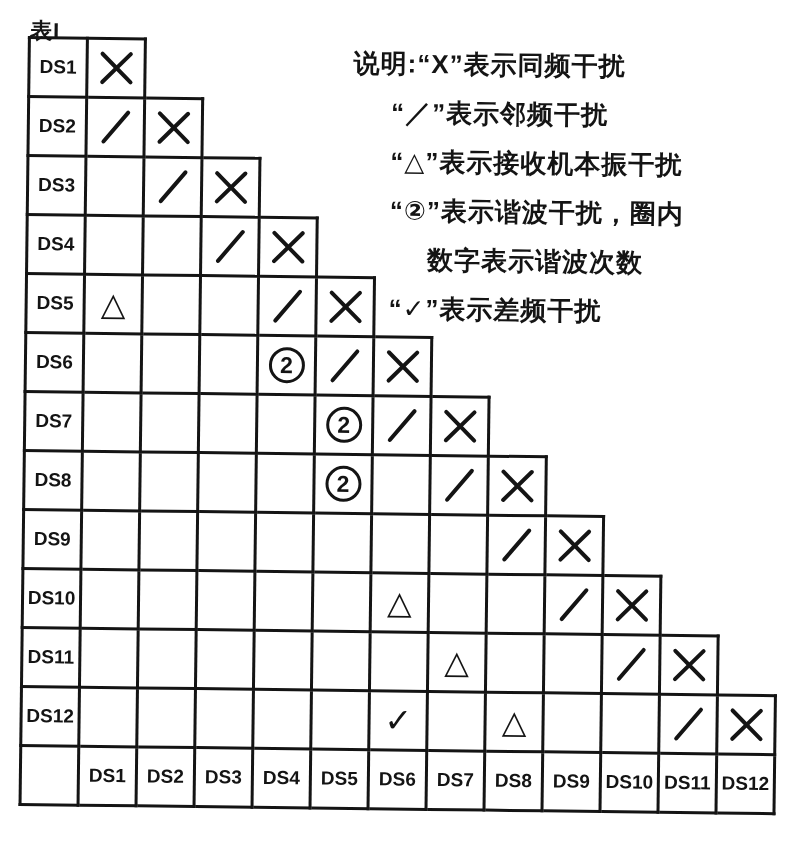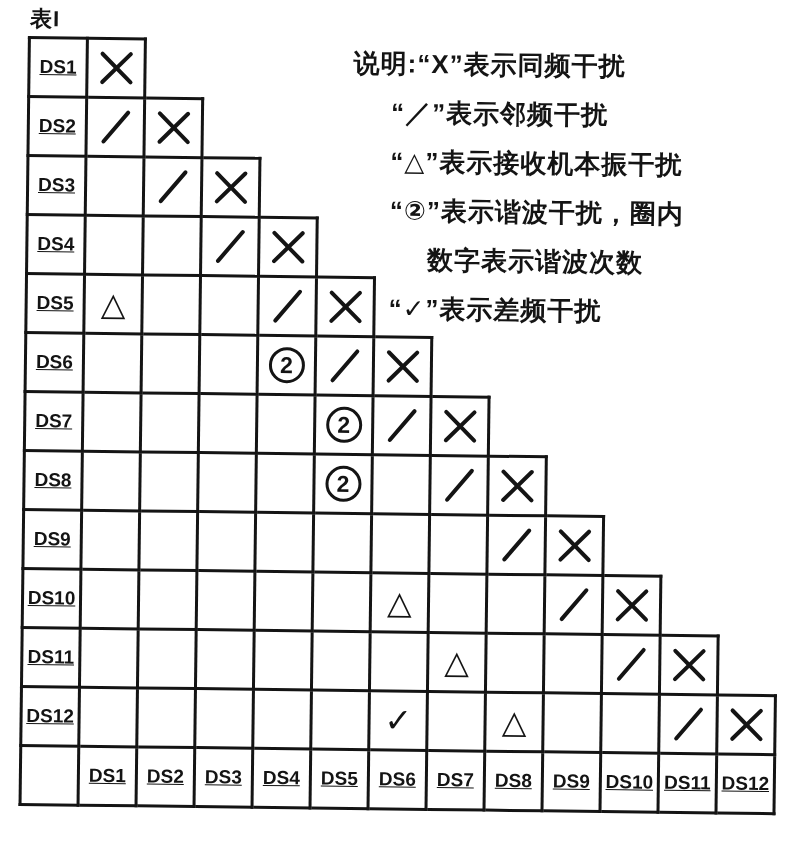--- a/index.html
+++ b/index.html
@@ -8,34 +8,34 @@
     width:804px; height:851px; position:relative; overflow:hidden;
     background:var(--paper);
     font-family:"Liberation Sans","DejaVu Sans",sans-serif;
     color:var(--ink);
   }
   .scan{
     position:absolute; left:0; top:0; width:804px; height:851px;
     transform:rotate(0.7deg); transform-origin:30px 30px;
   }
   .page-title{
-    position:absolute; left:30px; top:4px;
+    position:absolute; left:30px; top:16px;
     font-size:22px; font-weight:bold; letter-spacing:1px;
   }
   
   .matrix-wrap{ position:absolute; left:28px; top:36px; }
   table.matrix{ border-collapse:collapse; table-layout:fixed; }
   table.matrix td{
     width:55px; min-width:55px; height:56px; padding:0;
     border:3px solid var(--ink);
     text-align:center; vertical-align:middle;
     font-weight:bold; font-size:19px;
   }
   table.matrix td.void{ border:none; background:transparent; }
-  table.matrix td.lbl{ letter-spacing:0px;text-decoration:underline; }
+  table.matrix td.lbl{ letter-spacing:0px; }
   
   .sym{ display:inline-block; position:relative; vertical-align:middle; }
   .sym-x{ width:34px; height:34px; }
   .sym-x::before,.sym-x::after{
     content:""; position:absolute; left:50%; top:50%;
     width:44px; height:4px; background:var(--ink); border-radius:2px;
   }
   .sym-x::before{ transform:translate(-50%,-50%) rotate(45deg); }
   .sym-x::after{ transform:translate(-50%,-50%) rotate(-45deg); }
   .sym-slash{ width:34px; height:36px; }

